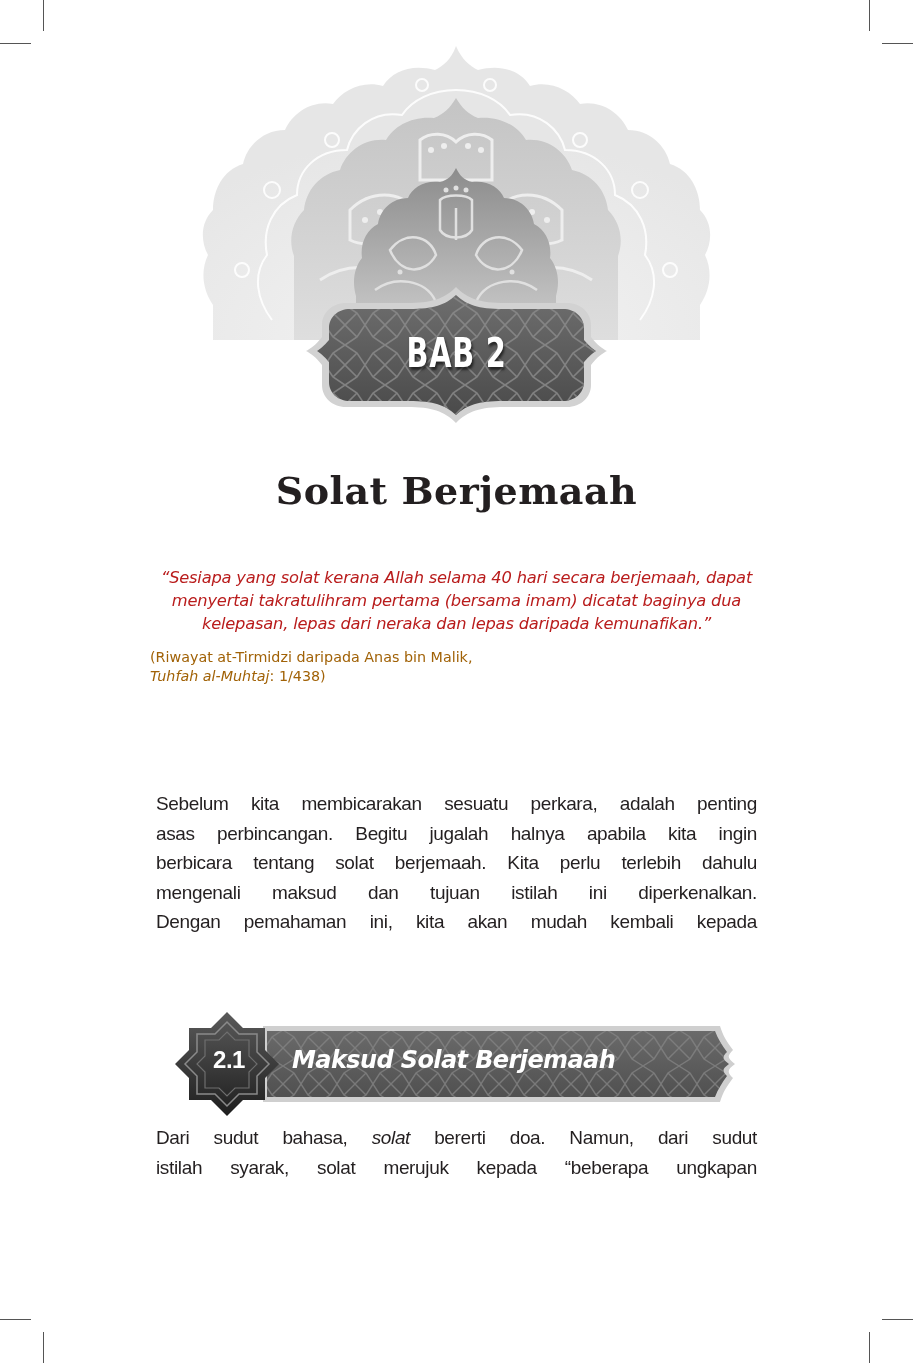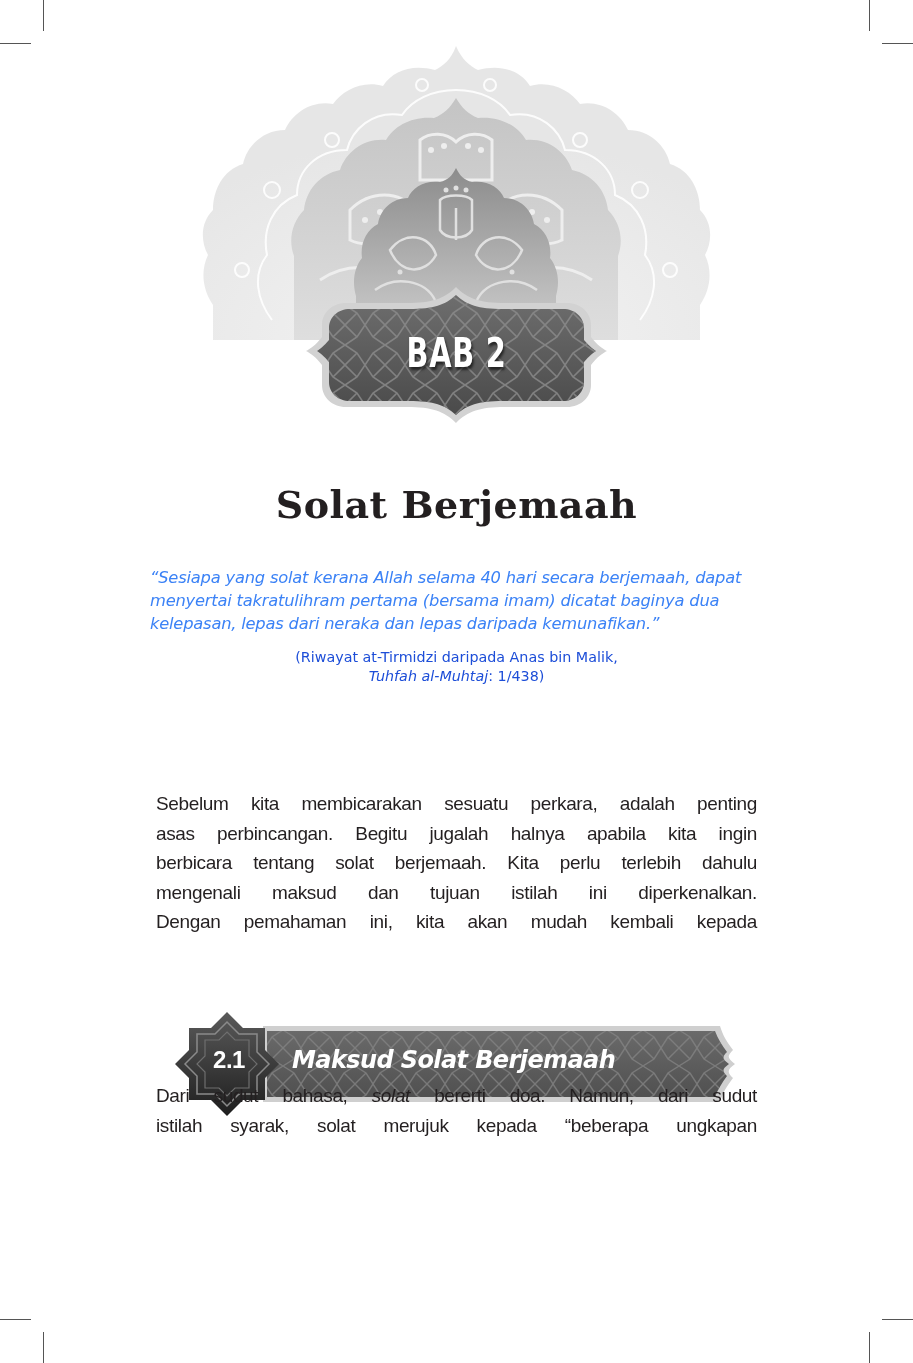--- a/index.html
+++ b/index.html
@@ -19,41 +19,40 @@
     position: absolute; left: 305px; top: 330px; width: 303px; text-align: center;
     font-family: "DejaVu Sans", sans-serif; font-weight: bold; font-size: 40px;
     color: #ffffff; letter-spacing: 1px; transform: scaleX(0.72);
     text-shadow: 2px 3px 3px rgba(0,0,0,0.6);
   }
 
   .chapter-title {
     position: absolute; left: 0; width: 913px; top: 468px; text-align: center;
     font-family: "DejaVu Serif", serif; font-weight: bold; font-size: 38px; color: #231f20;
     letter-spacing: 0.5px;
-    margin-top: 14px;
   }
 
   .quote {
-    position: absolute; left: 150px; width: 613px; top: 566px; text-align: left;
+    position: absolute; left: 150px; width: 613px; top: 566px; text-align: center;
     font-family: "DejaVu Sans", sans-serif; font-style: italic; font-size: 16.3px;
-    line-height: 23px; color: #3b82f6; letter-spacing: -0.2px;
+    line-height: 23px; color: #b91c1c; letter-spacing: -0.2px;
   }
   .citation {
-    position: absolute; left: 150px; width: 613px; top: 648px; text-align: center;
-    font-family: "DejaVu Sans", sans-serif; font-size: 14.3px; line-height: 19px; color: #1d4ed8;
+    position: absolute; left: 150px; width: 613px; top: 648px; text-align: left;
+    font-family: "DejaVu Sans", sans-serif; font-size: 14.3px; line-height: 19px; color: #a16207;
   }
   .citation .it { font-style: italic; }
 
   .body-text {
     position: absolute; left: 156px; width: 601px;
     font-family: Liberation Sans, sans-serif; font-size: 19px; line-height: 29.5px;
     color: #231f20; text-align: justify; letter-spacing: -0.35px;
   }
   .para1 { top: 789px; }
-  .para2 { top: 1081px; }
+  .para2 { top: 1123px; }
   .body-text .it { font-style: italic; }
   .justify-line { display: block; text-align: justify; text-align-last: justify; white-space: nowrap; height: 29.5px; }
 
   .section-banner { position: absolute; left: 175px; top: 1012px; width: 562px; height: 105px; }
   .section-num {
     position: absolute; left: 201px; top: 1046px; width: 56px; text-align: center;
     font-family: Liberation Sans, sans-serif; font-weight: bold; font-size: 24px; color: #fff;
     letter-spacing: -0.5px;
   }
   .section-title {

